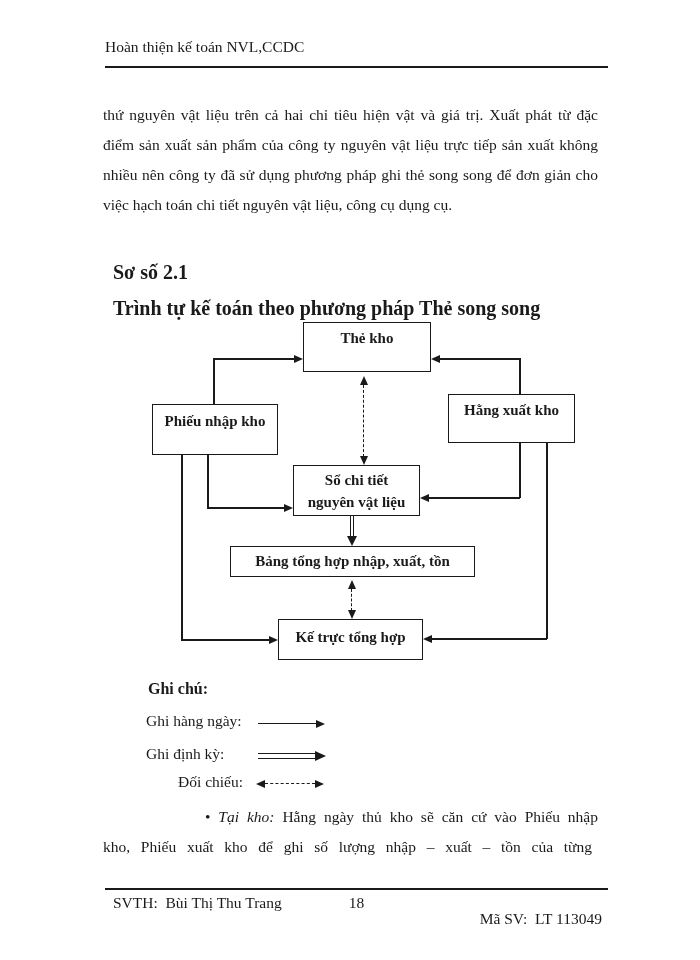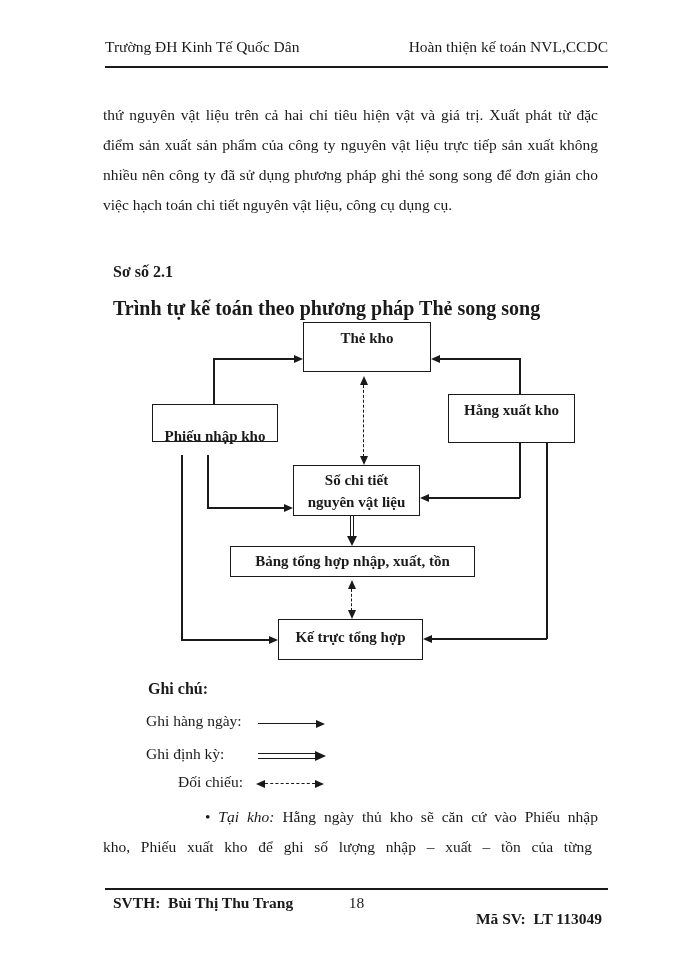--- a/index.html
+++ b/index.html
@@ -37,51 +37,50 @@
   .ah-down  { border-left:4px solid transparent; border-right:4px solid transparent; border-top:9px solid #1a1a1a; }
   .ah-right-big { border-top:5px solid transparent; border-bottom:5px solid transparent; border-left:11px solid #1a1a1a; }
   .ah-down-big  { border-left:5px solid transparent; border-right:5px solid transparent; border-top:10px solid #1a1a1a; }
 
   .vdash { position:absolute; width:0; border-left:1.4px dashed #1a1a1a; }
   .hdash { position:absolute; height:0; border-top:1.4px dashed #1a1a1a; }
   .vdouble { position:absolute; width:4px; border-left:1.6px solid #1a1a1a; border-right:1.6px solid #1a1a1a; box-sizing:border-box; }
   .hdouble { position:absolute; height:6px; border-top:1.6px solid #1a1a1a; border-bottom:1.6px solid #1a1a1a; box-sizing:border-box; }
 
   .legend-label { position:absolute; font-size:15.5px; }
-  .pre { white-space:pre-wrap;font-weight:bold; }
+  .pre { white-space:pre-wrap; }
   .italic { font-style:italic; }
 </style>
 </head>
 <body>
 
 <div class="page">
 
   <div class="hf-row" style="left:105px; top:38px; width:503px;">
-    <span>Trường ĐH Kinh Tế Quốc Dân</span>
     <span>Hoàn thiện kế toán NVL,CCDC</span>
   </div>
   <div class="hline" style="left:105px; top:66px; width:503px; height:2px;"></div>
 
   <div class="abs" style="left:103px; top:100px; width:495px;">
     <div class="bodyline just">thứ nguyên vật liệu trên cả hai chỉ tiêu hiện vật và giá trị. Xuất phát từ đặc</div>
     <div class="bodyline just">điểm sản xuất sản phẩm của công ty nguyên vật liệu trực tiếp sản xuất không</div>
     <div class="bodyline just">nhiều nên công ty đã sử dụng phương pháp ghi thẻ song song để đơn giản cho</div>
     <div class="bodyline">việc hạch toán chi tiết nguyên vật liệu, công cụ dụng cụ.</div>
   </div>
 
 
-  <div class="indent-line bold" style="left:113px; top:257px; font-size:16px;">Sơ số 2.1</div>
+  <div class="indent-line bold" style="left:113px; top:257px; font-size:20px;">Sơ số 2.1</div>
   <div class="indent-line bold" style="left:113px; top:293px; font-size:20px;">Trình tự kế toán theo phương pháp Thẻ song song</div>
 
   <div>
 
     <div class="dbox" style="left:303px; top:322px; width:128px; height:50px; padding-top:5px;">
       <span>Thẻ kho</span>
     </div>
-    <div class="dbox" style="left:152px; top:404px; width:126px; height:38px; padding-top:21px;">
+    <div class="dbox" style="left:152px; top:404px; width:126px; height:51px; padding-top:6px;">
       <span>Phiếu nhập kho</span>
     </div>
     <div class="dbox" style="left:448px; top:394px; width:127px; height:49px; padding-top:5px;">
       <span>Hằng xuất kho</span>
     </div>
     <div class="dbox" style="left:293px; top:465px; width:127px; height:51px; padding-top:3px; line-height:22px;">
       <div>Sổ chi tiết</div>
       <div>nguyên vật liệu</div>
     </div>
     <div class="dbox" style="left:230px; top:546px; width:245px; height:31px; line-height:28px;">

